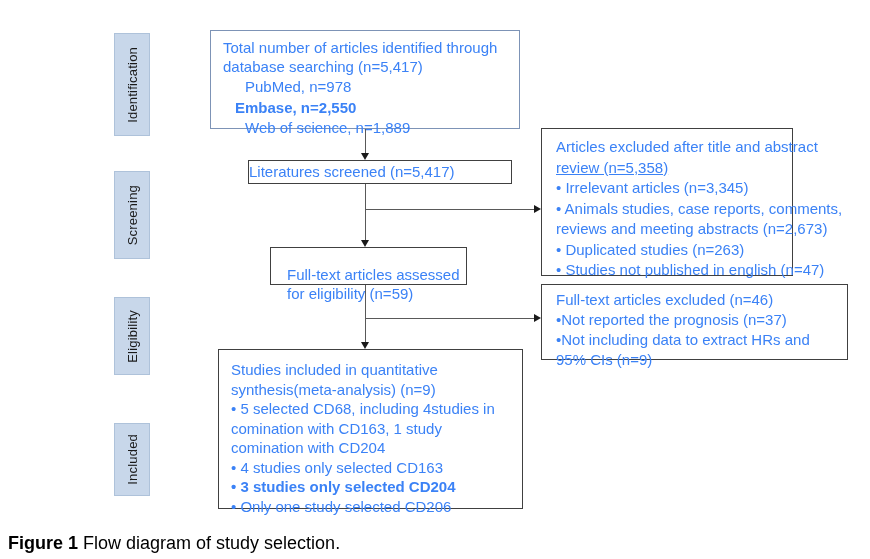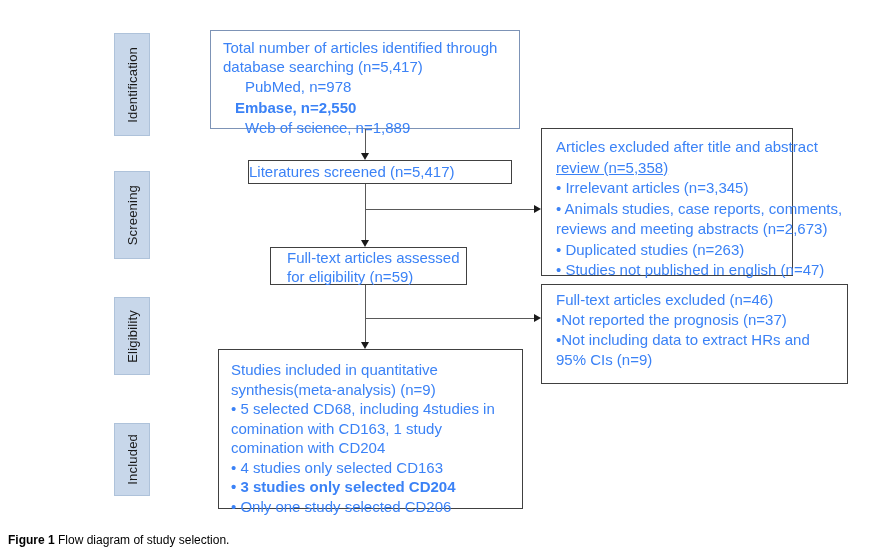--- a/index.html
+++ b/index.html
@@ -54,21 +54,21 @@
     position: absolute; width: 0; height: 0;
     border-top: 4px solid transparent;
     border-bottom: 4px solid transparent;
     border-left: 7px solid #1a1a1a;
   }
   
   .caption {
     position: absolute;
     left: 8px;
     top: 533px;
-    font-size: 12px;
+    font-size: 18px;
     color: #000000;
   }
   .caption .cap-label { font-weight: bold; }
 </style>
 </head>
 <body>
 
 <div class="canvas">
 
   <div class="stage" style="top:33px;height:103px;">
@@ -107,31 +107,31 @@
   <div class="box" style="left:541px;top:128px;width:252px;height:148px;padding:8px 8px 0 14px;">
     <div class="line" style="line-height:20.5px;">Articles excluded after title and abstract</div>
     <div class="line" style="line-height:20.5px;text-decoration:underline;">review (n=5,358)</div>
     <div class="line" style="line-height:20.5px;">• Irrelevant articles (n=3,345)</div>
     <div class="line" style="line-height:20.5px;">• Animals studies, case reports, comments,</div>
     <div class="line" style="line-height:20.5px;">reviews and meeting abstracts (n=2,673)</div>
     <div class="line" style="line-height:20.5px;">• Duplicated studies (n=263)</div>
     <div class="line" style="line-height:20.5px;">• Studies not published in english (n=47)</div>
   </div>
 
-  <div class="box" style="left:270px;top:247px;width:197px;height:38px;padding:1px 0 0 16px;">
+  <div class="box" style="left:270px;top:247px;width:197px;height:38px;padding:18px 0 0 16px;">
     <div class="line" style="line-height:18.5px;">Full-text articles assessed</div>
     <div class="line" style="line-height:18.5px;">for eligibility (n=59)</div>
   </div>
 
   <div class="vline" style="left:365px;top:285px;height:57px;"></div>
   <div class="arrow-down" style="left:361px;top:342px;"></div>
   <div class="hline" style="left:365px;top:318px;width:169px;"></div>
   <div class="arrow-right" style="left:534px;top:314px;"></div>
 
-  <div class="box" style="left:541px;top:284px;width:307px;height:100px;padding:5px 8px 0 14px;">
+  <div class="box" style="left:541px;top:284px;width:307px;height:76px;padding:5px 8px 0 14px;">
     <div class="line" style="line-height:20px;">Full-text articles excluded (n=46)</div>
     <div class="line" style="line-height:20px;">•Not reported the prognosis (n=37)</div>
     <div class="line" style="line-height:20px;">•Not including data to extract HRs and</div>
     <div class="line" style="line-height:20px;">95% CIs (n=9)</div>
   </div>
 
   <div class="box" style="left:218px;top:349px;width:305px;height:160px;padding:10px 6px 0 12px;">
     <div class="line" style="line-height:19.5px;">Studies included in quantitative</div>
     <div class="line" style="line-height:19.5px;">synthesis(meta-analysis) (n=9)</div>
     <div class="line" style="line-height:19.5px;">• 5 selected CD68, including 4studies in</div>

